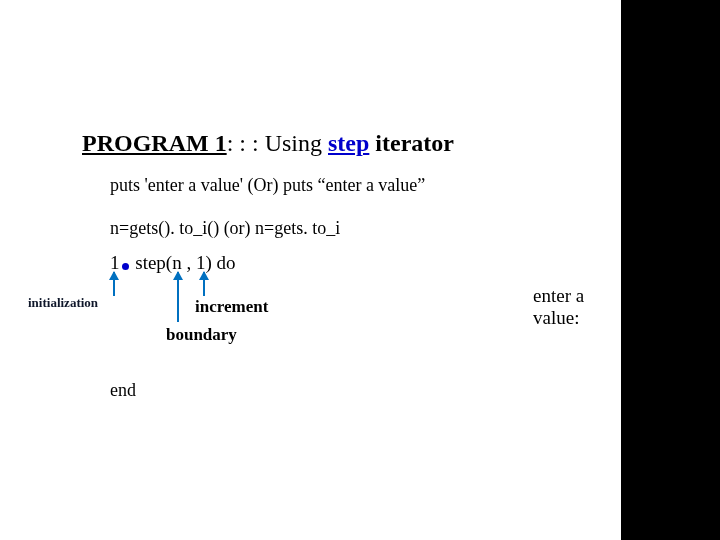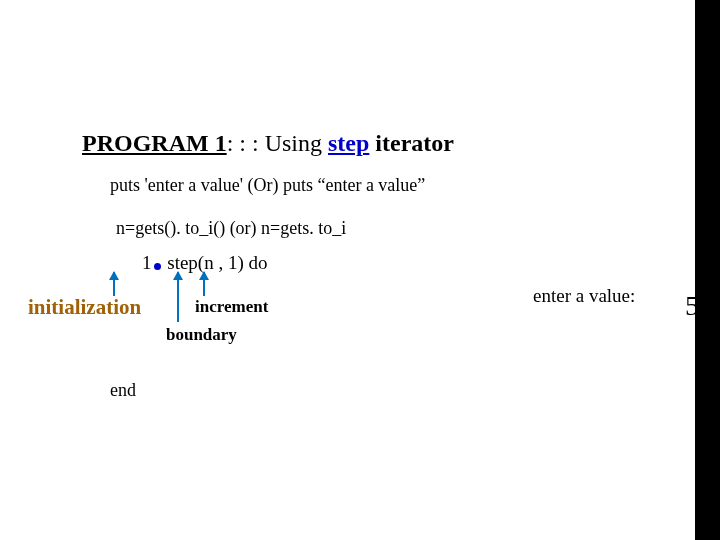--- a/index.html
+++ b/index.html
@@ -8,21 +8,21 @@
       height: 540px;
       background: #000;
       font-family: "Times New Roman", Times, serif;
       position: relative;
       color: #000;
     }
     .slide {
       position: absolute;
       top: 0;
       left: 0;
-      width: 695px;
+      width: 621px;
       height: 540px;
       background: #fff;
     }
     .title {
       position: absolute;
       top: 130px;
       left: 82px;
       font-size: 24px;
       color: #000;
     }
@@ -45,48 +45,46 @@
       font-size: 18px;
       color: #000;
       text-align: right;
     }
     .line2 {
       position: absolute;
       top: 218px;
       left: 110px;
       font-size: 18px;
       color: #000;
-      margin-left: 6px;
     }
     .line3 {
       position: absolute;
       top: 252px;
       left: 110px;
       font-size: 19px;
       color: #000;
-      margin-left: 32px;
     }
     .dot {
       display: inline-block;
       width: 7px;
       height: 7px;
       background: #0000cc;
       border-radius: 50%;
       vertical-align: middle;
       margin: 0 2px;
       position: relative;
       top: 2px;
     }
     .init-label {
       position: absolute;
       top: 295px;
       left: 28px;
-      font-size: 21px;
+      font-size: 13px;
       font-weight: bold;
-      color: #a16207;
+      color: #0f172a;
     }
     .incr-label {
       position: absolute;
       top: 297px;
       left: 195px;
       font-size: 17px;
       font-weight: bold;
       color: #000;
     }
     .bound-label {
@@ -112,21 +110,20 @@
       font-weight: bold;
       text-decoration: underline;
       color: #000;
     }
     .output-text {
       position: absolute;
       top: 285px;
       left: 533px;
       font-size: 19px;
       color: #000;
-      text-align: right;
     }
     .output-num {
       position: absolute;
       top: 290px;
       left: 685px;
       font-size: 28px;
       color: #000;
     }
     
     .arrow {

